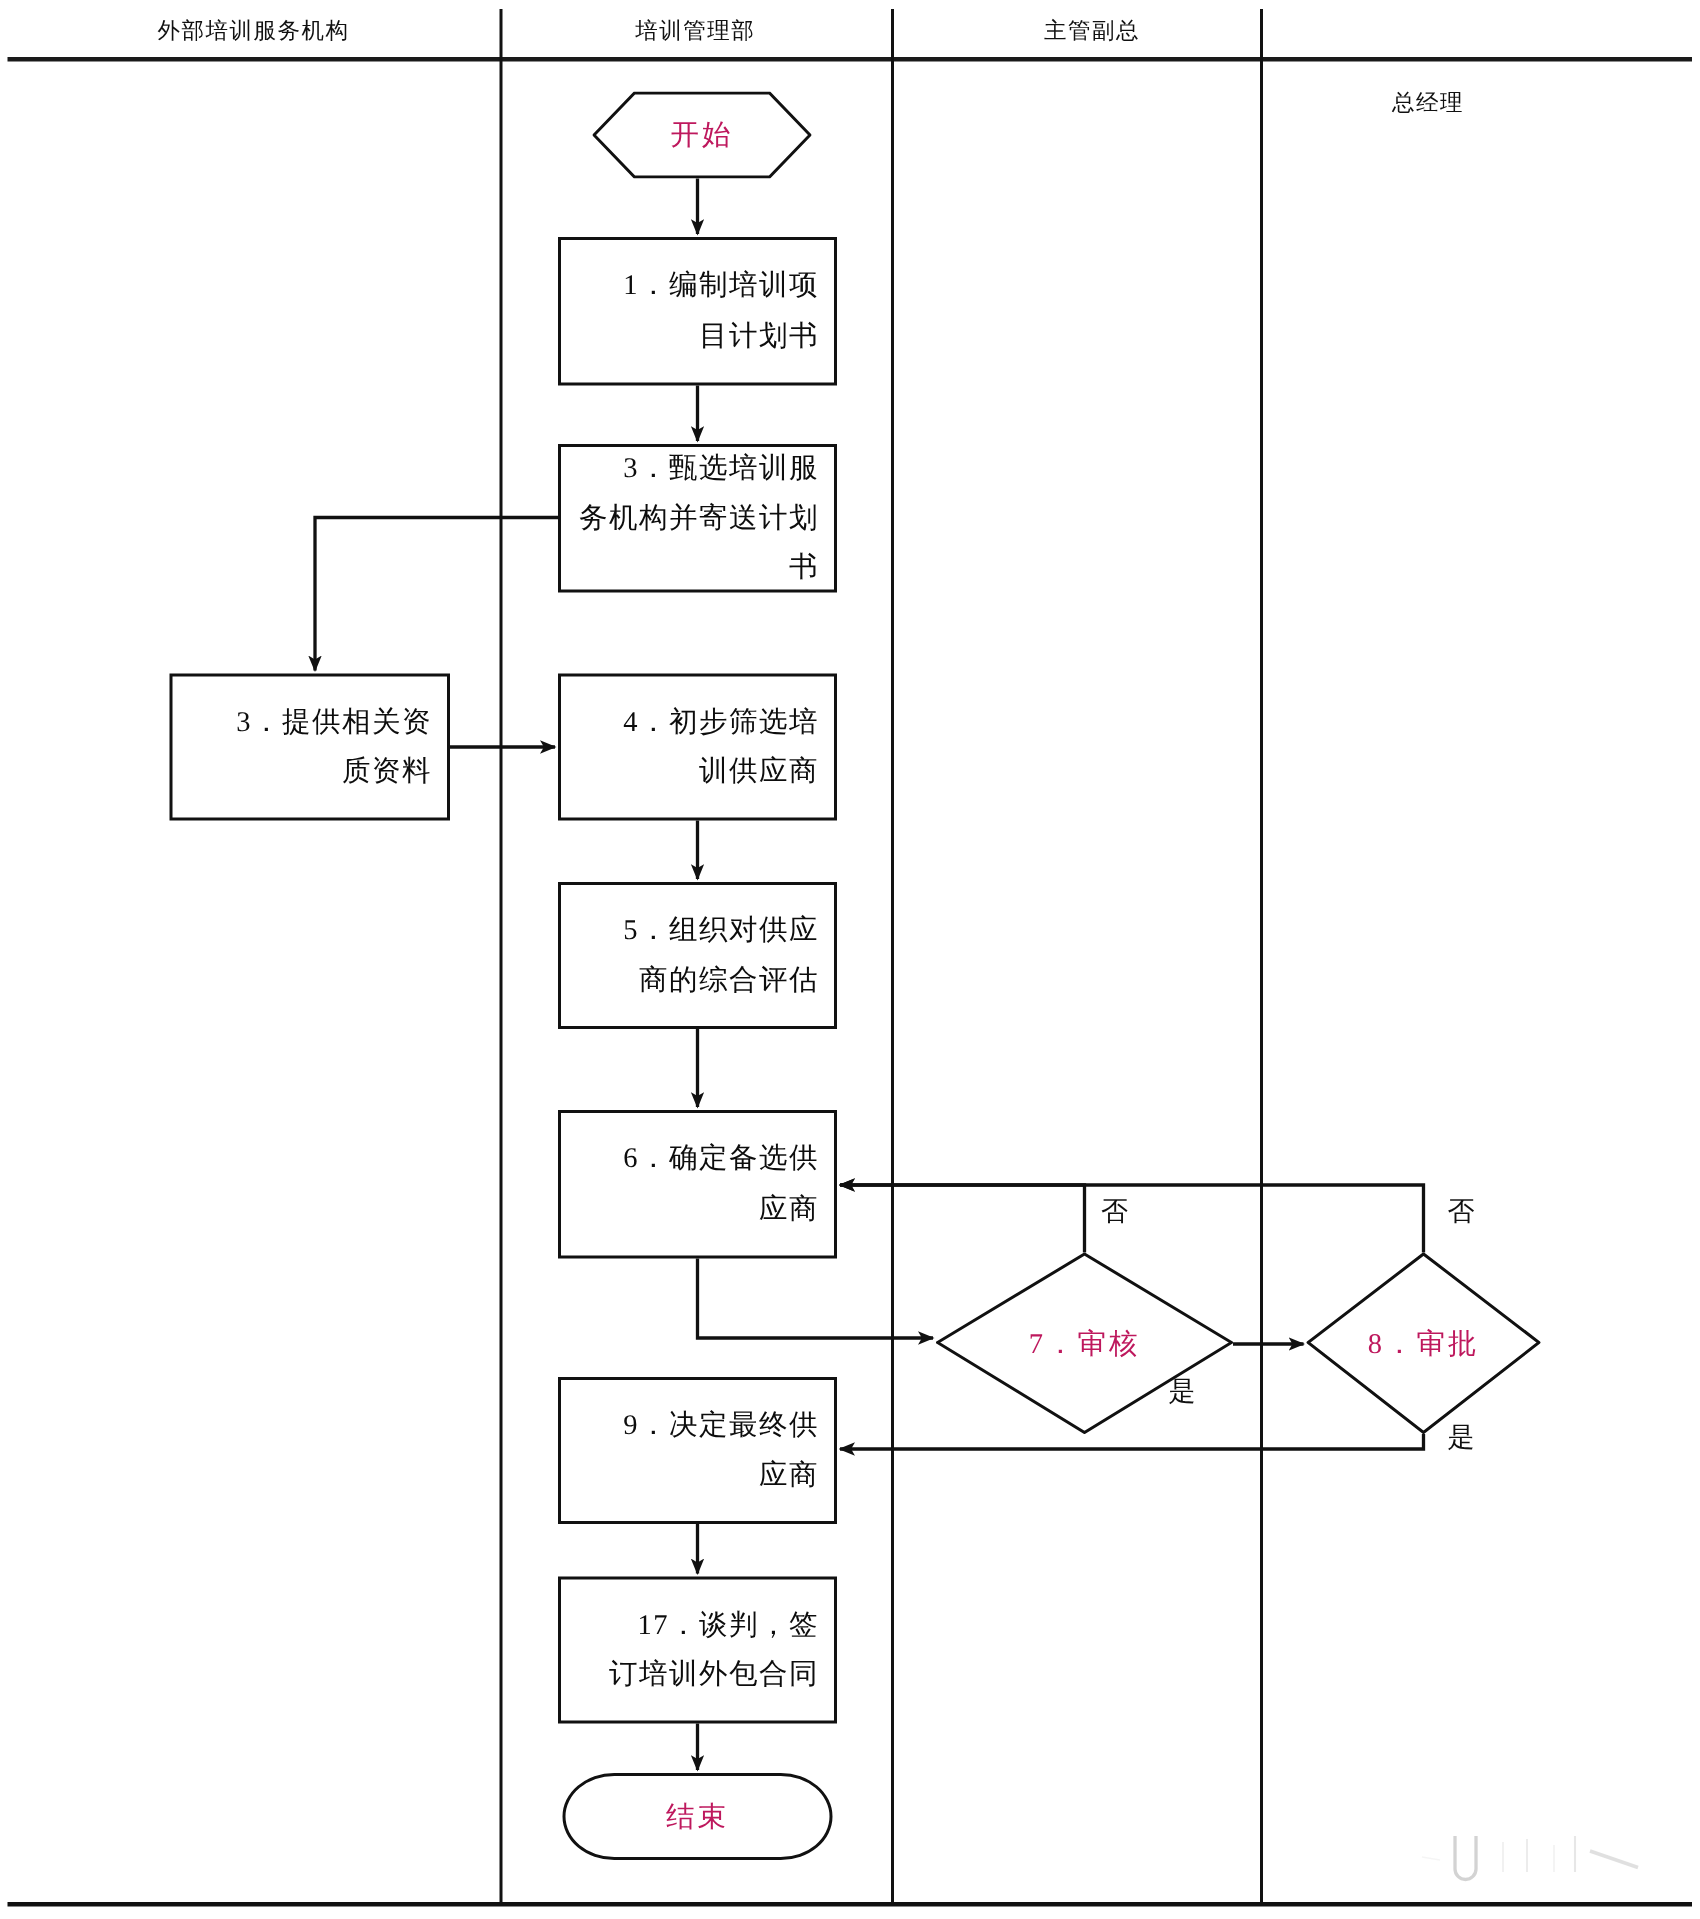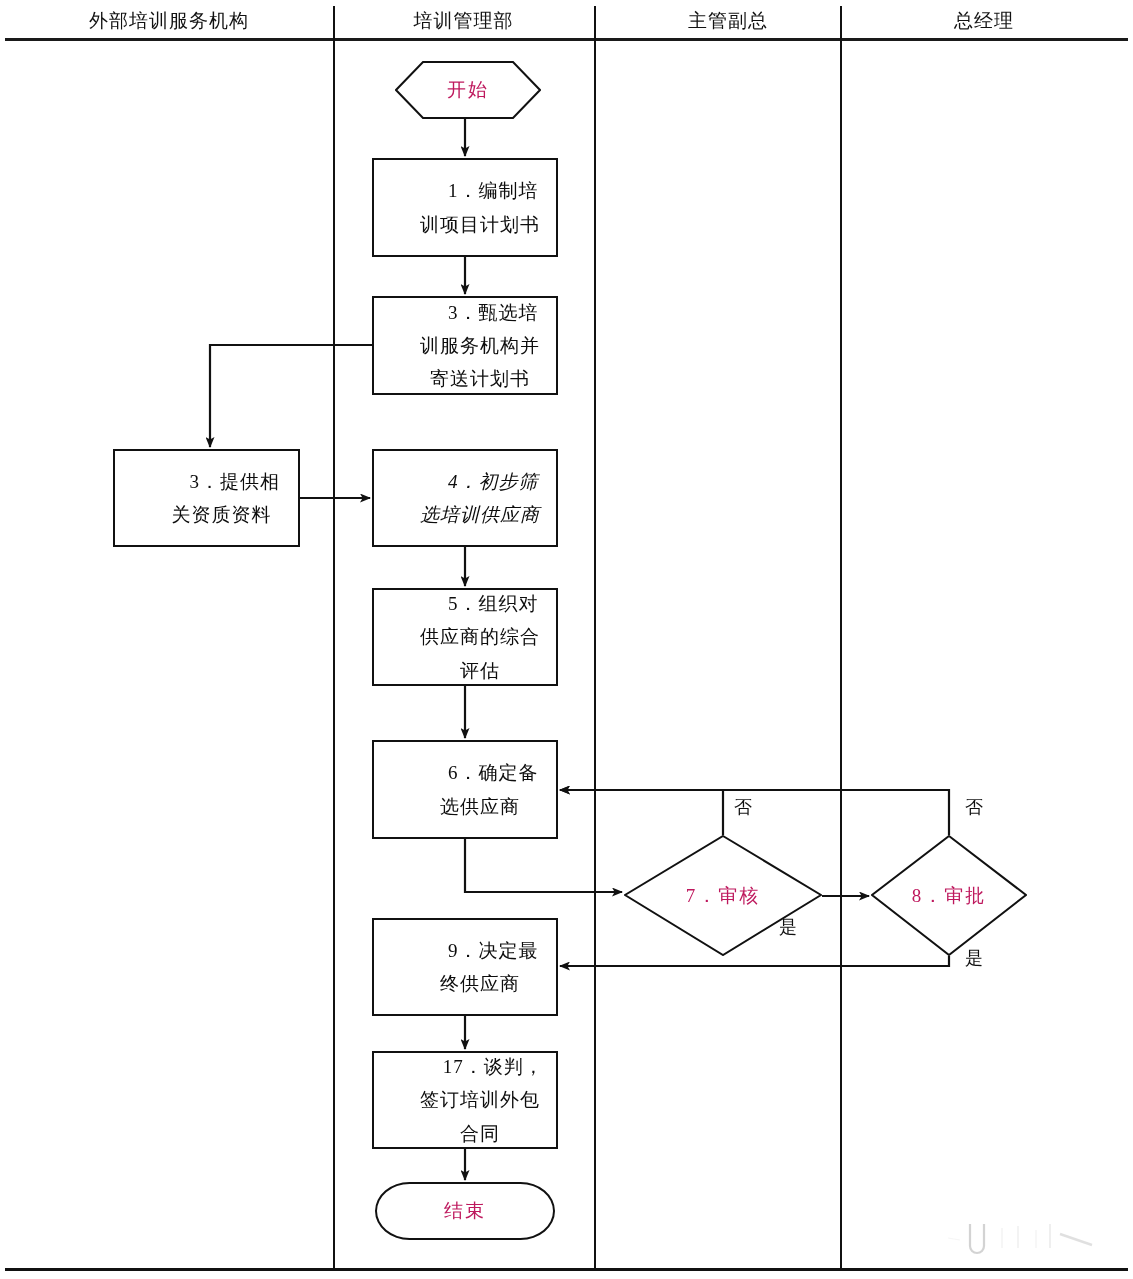--- a/index.html
+++ b/index.html
@@ -19,21 +19,21 @@
     overflow: hidden;
   }
 
   
   .lane-header {
     position: absolute;
     top: 6px;
     height: 30px;
     line-height: 30px;
     text-align: center;
-    font-size: 19px;
+    font-size: 15px;
     letter-spacing: 1px;
     color: #111;
     white-space: nowrap;
   }
   .header-rule {
     position: absolute;
     left: 5px;
     width: 1123px;
     height: 0;
     border-top: 3px solid #1a1a1a;
@@ -67,25 +67,24 @@
     letter-spacing: 1px;
     text-align: center;
     padding: 0 10px;
     white-space: pre-wrap;
     color: #0d0d0d;
   }
   .proc {
     border: 2px solid #111;
   }
   .proc .label {
-    text-align: center;
+    text-align: right;
     text-indent: 1.4em;
     justify-content: flex-start;
     align-items: center;
-    padding-left: 40px;
   }
   .terminator-end {
     border: 2.5px solid #111;
     border-radius: 50px / 42px;
   }
   .hexagon svg, .diamond svg { display: block; }
   .shape-text {
     position: absolute;
     left: 0; right: 0; top: 0; bottom: 0;
     display: flex;
@@ -116,21 +115,21 @@
   }
 </style>
 </head>
 <body>
 
 <div id="canvas">
 
   <div class="lane-header" style="left:5px;  width:328px;">外部培训服务机构</div>
   <div class="lane-header" style="left:333px; width:261px;">培训管理部</div>
   <div class="lane-header" style="left:581px; width:294px;">主管副总</div>
-  <div class="lane-header" style="left:840px; width:288px;">总经理</div>
+  <div class="lane-header" style="left:808px; width:288px;margin-top:48px;">总经理</div>
 
   <div class="header-rule" style="top:38px;"></div>
   <div class="bottom-rule" style="top:1268px;"></div>
 
   <div class="lane-divider" style="left:333px; top:6px; height:1262px;"></div>
   <div class="lane-divider" style="left:594px; top:6px; height:1262px;"></div>
   <div class="lane-divider" style="left:840px; top:6px; height:1262px;"></div>
 
   <div class="node hexagon" style="left:395px; top:61px; width:146px; height:58px;">
     <svg width="146" height="58" viewBox="0 0 146 58">
@@ -144,21 +143,21 @@
   </div>
 
   <div class="node proc" style="left:372px; top:296px; width:186px; height:99px;">
     <div class="label">3．甄选培训服务机构并寄送计划书</div>
   </div>
 
   <div class="node proc" style="left:113px; top:449px; width:187px; height:98px;">
     <div class="label">3．提供相关资质资料</div>
   </div>
 
-  <div class="node proc" style="left:372px; top:449px; width:186px; height:98px;font-style:italic;">
+  <div class="node proc" style="left:372px; top:449px; width:186px; height:98px;">
     <div class="label">4．初步筛选培训供应商</div>
   </div>
 
   <div class="node proc" style="left:372px; top:588px; width:186px; height:98px;">
     <div class="label">5．组织对供应商的综合评估</div>
   </div>
 
   <div class="node proc" style="left:372px; top:740px; width:186px; height:99px;">
     <div class="label">6．确定备选供应商</div>
   </div>

